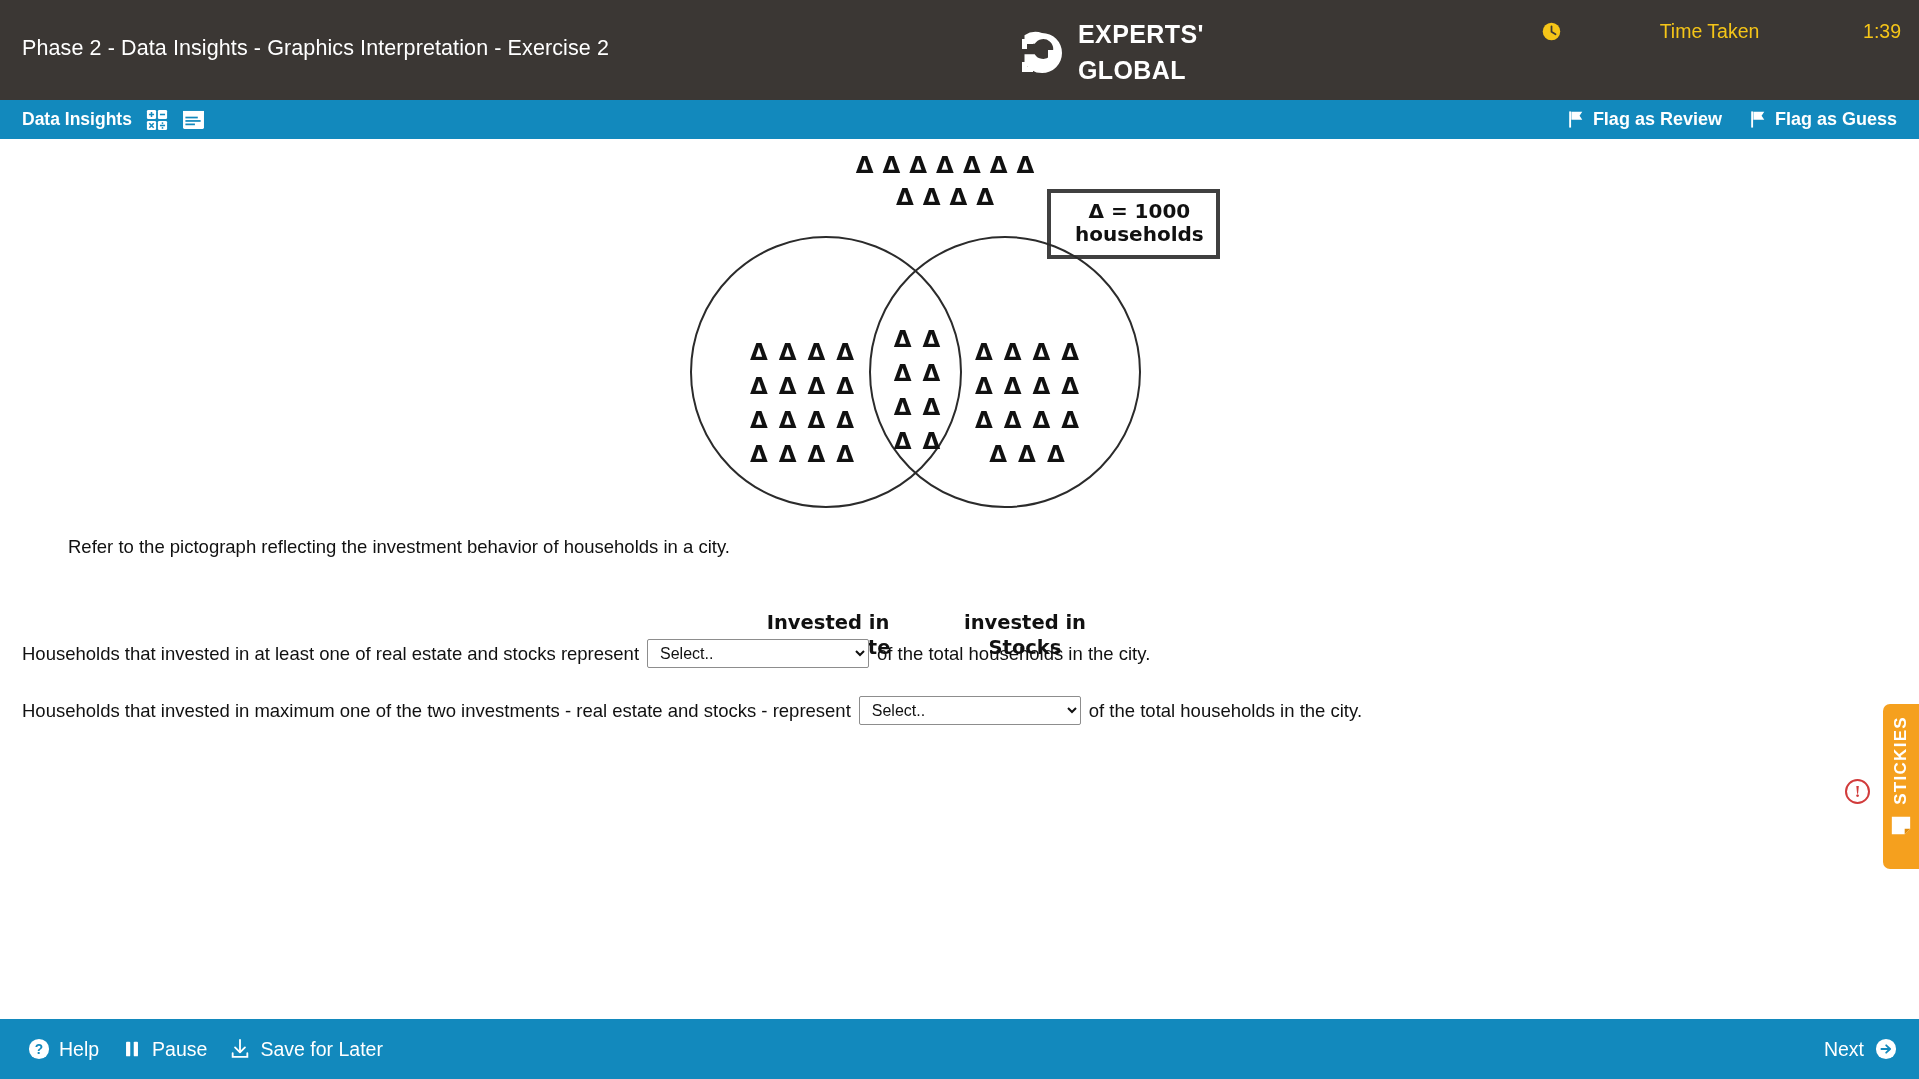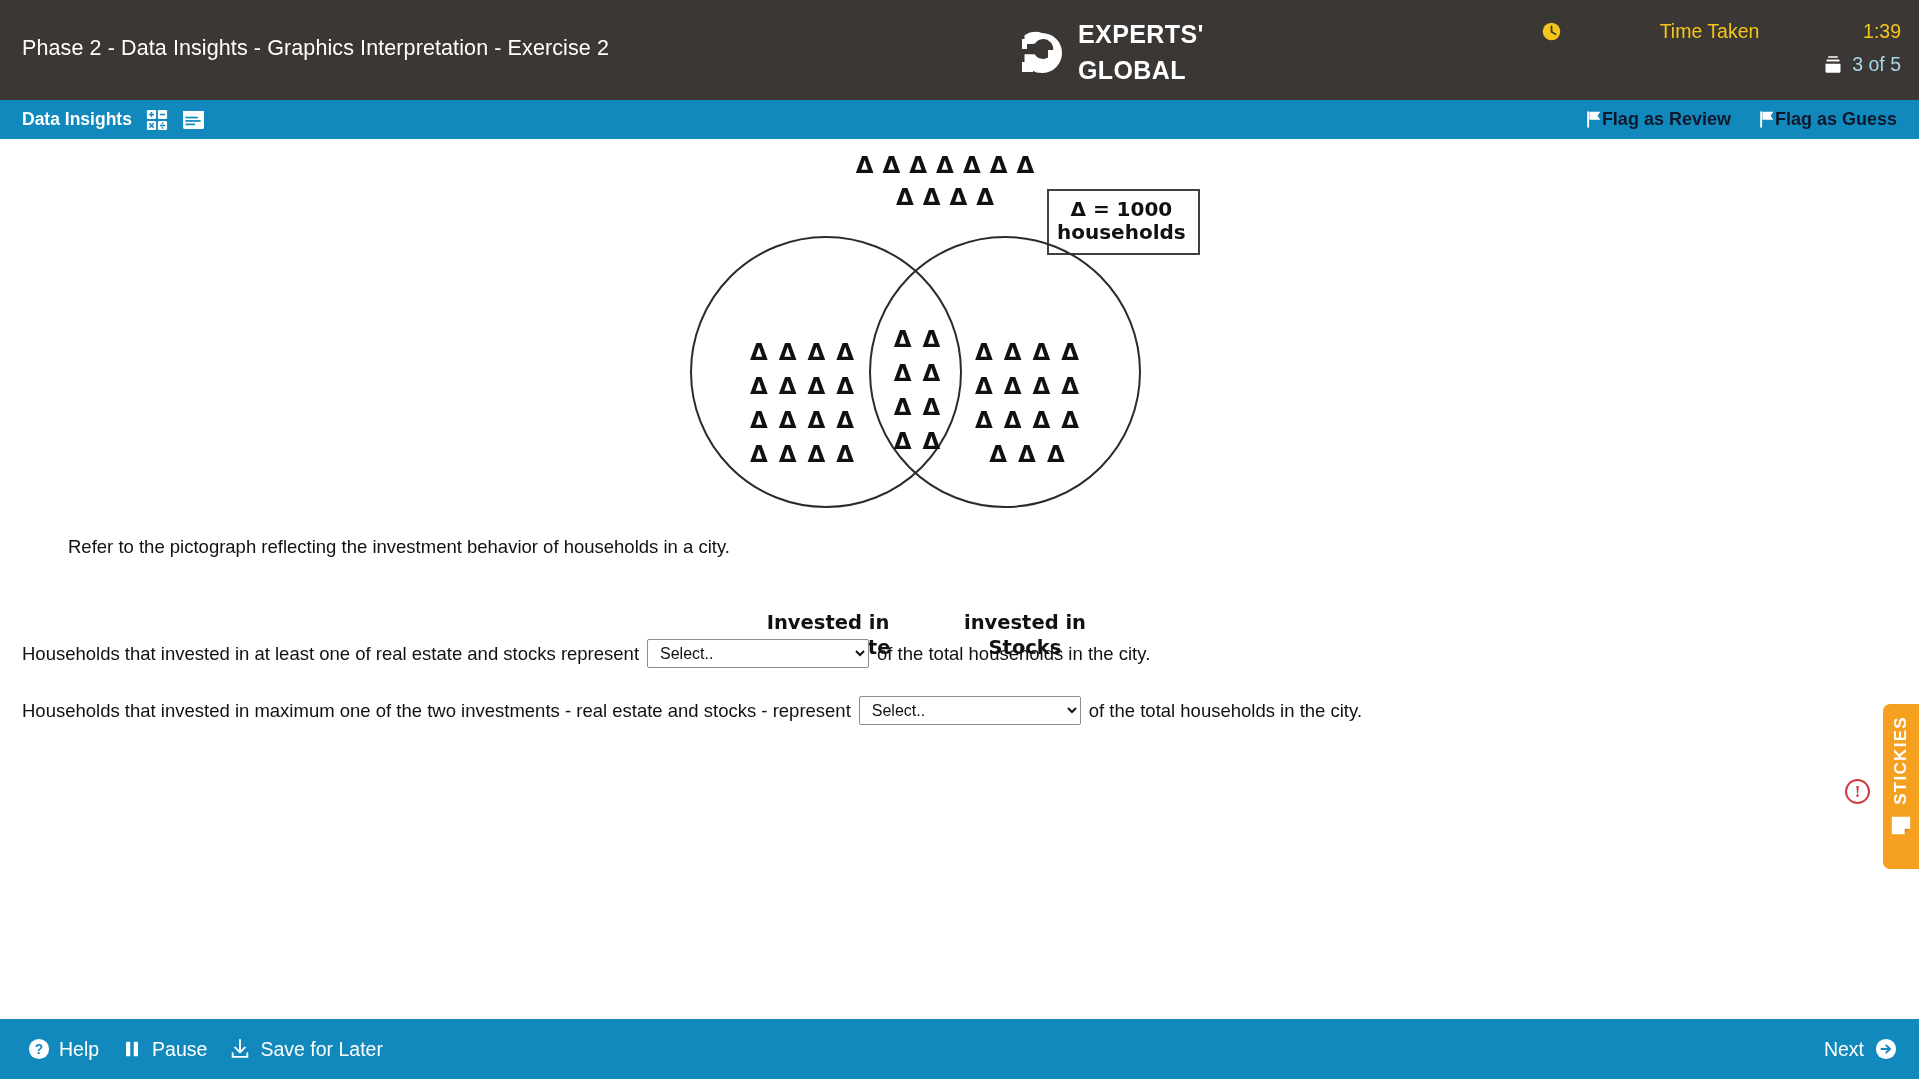--- a/index.html
+++ b/index.html
@@ -87,22 +87,22 @@
     display: flex; align-items: center; gap: 14px;
   }
   .nav-section-name { font-size: 17.5px; color:#ffffff; }
   .calc-icon { width: 22px; height: 22px; display:block; cursor:pointer; }
   .board-icon { width: 23px; height: 20px; display:block; cursor:pointer; }
   .nav-right {
     position: absolute; right: 22px; top: 0; height: 39px;
     display: flex; align-items: center; gap: 28px;
   }
   .flag-btn {
-    display: flex; align-items: center; 
-    font-size: 18px; color: #0f172a; cursor: pointer;
+    display: flex; align-items: center; gap: 9px;
+    font-size: 18px; color: #ffffff; cursor: pointer;
   }
   .flag-icon { width: 16px; height: 17px; display:block; }
 
   
   .content {
     position: absolute; top: 139px; left: 0;
     width: 1919px; height: 880px;
     background: #ffffff;
   }
 
@@ -123,23 +123,23 @@
     font-weight: bold;
   }
   .outside-rows {
     position: absolute; left: 140px; top: 0px; width: 230px;
   }
   .outside-rows .tri-row { gap: 9px; margin-bottom: 9px; }
 
   .legend-box {
     position: absolute;
     left: 357px; top: 35px;
-    border: 2px solid #404040;
+    border: 4px solid #404040;
     background: #ffffff;
-    padding: 7px 12px 9px 8px;
+    padding: 7px 12px 9px 24px;
     text-align: center;
     line-height: 1.15;
   }
   .legend-line {
     font-family: "DejaVu Sans", sans-serif;
     font-weight: bold;
     font-size: 20px;
     color: #111111;
     white-space: nowrap;
   }
@@ -296,28 +296,20 @@
     </div>
 
     <div class="timer-block">
       <div class="timer-row">
         <svg class="clock-icon" viewBox="0 0 24 24">
           <circle cx="12" cy="12" r="10" fill="#f5c518"></circle>
           <path d="M12 6 v6.4 l4.6 2.8" stroke="#3b3734" stroke-width="2" fill="none" stroke-linecap="round"></path>
         </svg>
         <span class="timer-label">Time Taken</span>
         <span class="timer-value">1:39</span>
-      </div>
-      <div class="count-row">
-        <svg class="stack-icon" viewBox="0 0 24 22">
-          <rect x="6" y="1" width="12" height="2" rx="1" fill="#ffffff"></rect>
-          <rect x="4" y="5" width="16" height="2.4" rx="1.2" fill="#ffffff"></rect>
-          <path d="M3 10 h18 v9 a2 2 0 0 1 -2 2 h-14 a2 2 0 0 1 -2 -2 z" fill="#ffffff"></path>
-        </svg>
-        <span class="count-value">3 of 5</span>
       </div>
     </div>
   </div>
 
   <div class="navbar">
     <div class="nav-left">
       <span class="nav-section-name">Data Insights</span>
       <svg class="calc-icon" viewBox="0 0 24 24">
         <rect x="1" y="1" width="10" height="10" rx="1.5" fill="#ffffff"></rect>
         <rect x="13" y="1" width="10" height="10" rx="1.5" fill="#ffffff"></rect>

